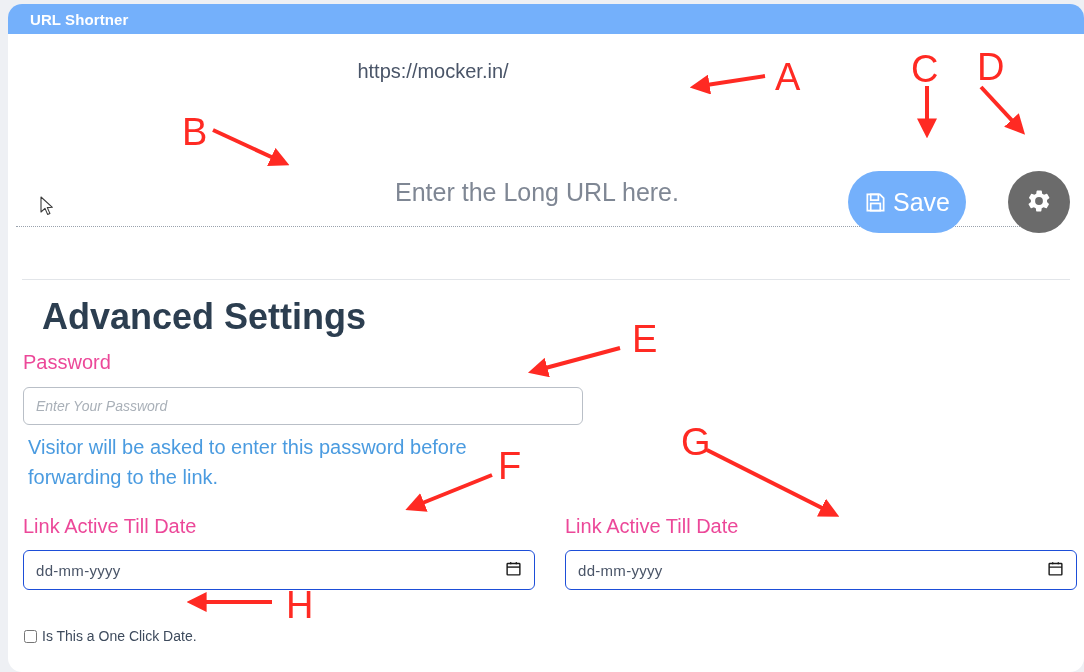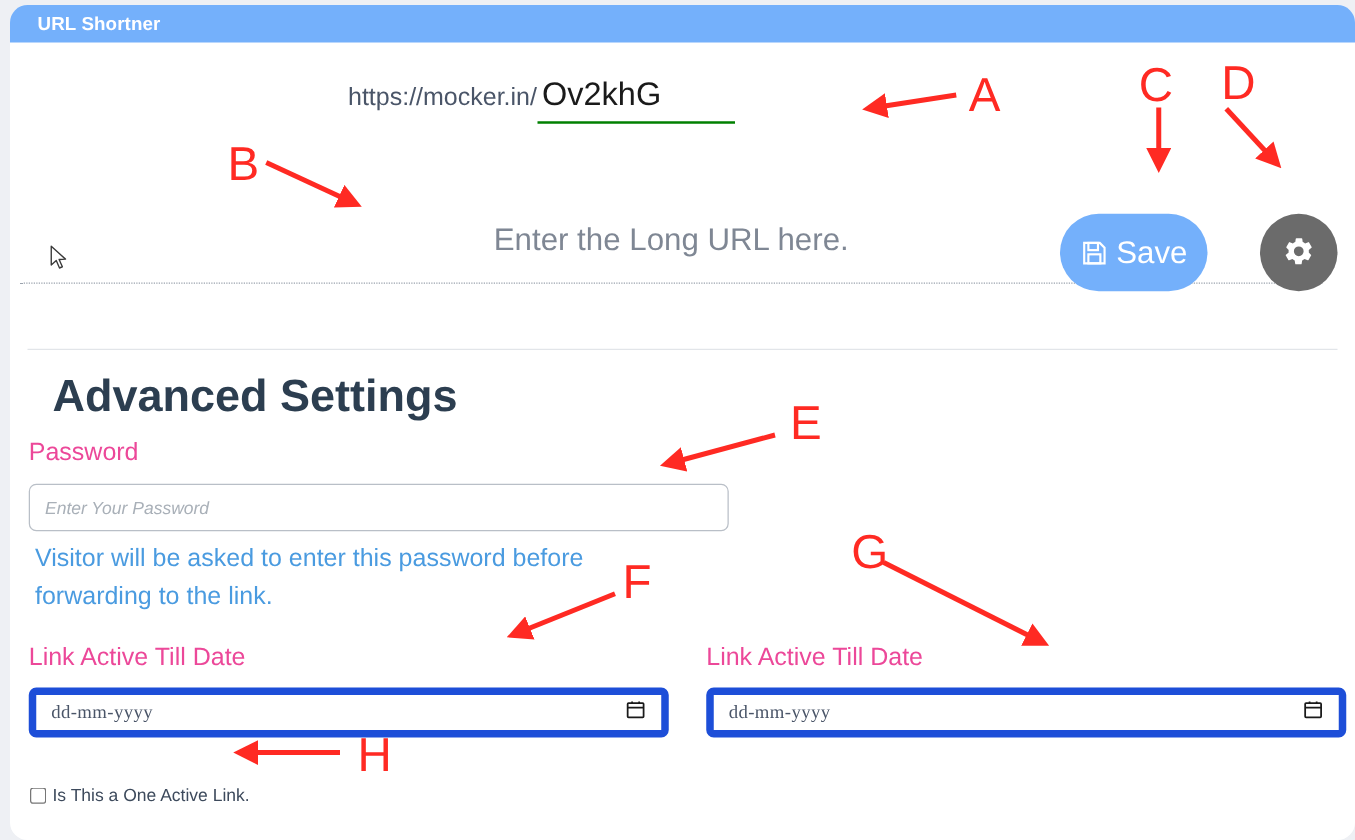--- a/index.html
+++ b/index.html
@@ -203,28 +203,28 @@
 
   
   #from-date-label { position: absolute; left: 15px; top: 481px; }
   #till-date-label { position: absolute; left: 557px; top: 481px; }
 
   .date-input {
     position: absolute;
     height: 40px;
     width: 512px;
     box-sizing: border-box;
-    border: 6px solid #1d4ed8;
+    border: 1px solid #1d4ed8;
     border-radius: 6px;
     padding: 0 12px;
     font-size: 15px;
     color: #3d4a5c;
     background: #fff;
     outline: none;
-    font-family: Liberation Serif, serif;
+    font-family: Liberation Sans, sans-serif;
     display: flex;
     align-items: center;
     justify-content: space-between;
   }
   #from-date-input { left: 15px; top: 516px; }
   #till-date-input { left: 557px; top: 516px; }
   .date-text { color: #4a5568; letter-spacing: .3px; }
 
   
   #oneclick-row {
@@ -276,21 +276,20 @@
 <div id="card">
 
   <div id="card-header">
     <span class="title">URL Shortner</span>
   </div>
 
   <div id="card-body">
 
     <div class="short-url-row">
       <span class="domain-prefix">https://mocker.in/</span>
-      <input class="code-input" id="short-code-input" value="Ov2khG" style="">
     </div>
 
     <div class="long-url-wrap">
       <input class="long-url-input" id="long-url-input" placeholder="Enter the Long URL here." style="">
     </div>
 
     <button id="save-button">
       <span>
         <svg width="23" height="23" viewBox="0 0 24 24" fill="none" stroke="#ffffff" stroke-width="1.8">
           <path d="M3.5 3.5h13l4 4v13h-17z"></path>
@@ -338,21 +337,21 @@
           <rect x="3" y="5" width="18" height="16" rx="1"></rect>
           <line x1="3" y1="10" x2="21" y2="10"></line>
           <line x1="8" y1="3" x2="8" y2="6"></line>
           <line x1="16" y1="3" x2="16" y2="6"></line>
         </svg>
       </span>
     </div>
 
     <div id="oneclick-row">
       <input type="checkbox" id="oneclick-checkbox" style="">
-      <span id="oneclick-label">Is This a One Active Link.</span>
+      <span id="oneclick-label">Is This a One Click Date.</span>
     </div>
 
   </div>
 </div>
 
 <svg id="annotations">
   <defs>
     <marker id="arrowhead" markerWidth="5" markerHeight="5" refX="2.4" refY="2.5" orient="auto">
       <path d="M0,0 L5,2.5 L0,5 z" fill="#ff2a23"></path>
     </marker>

